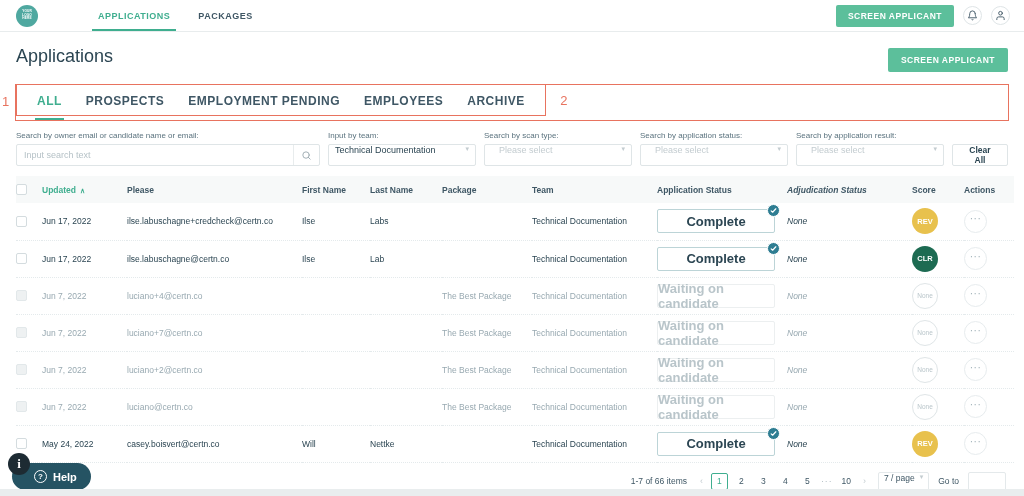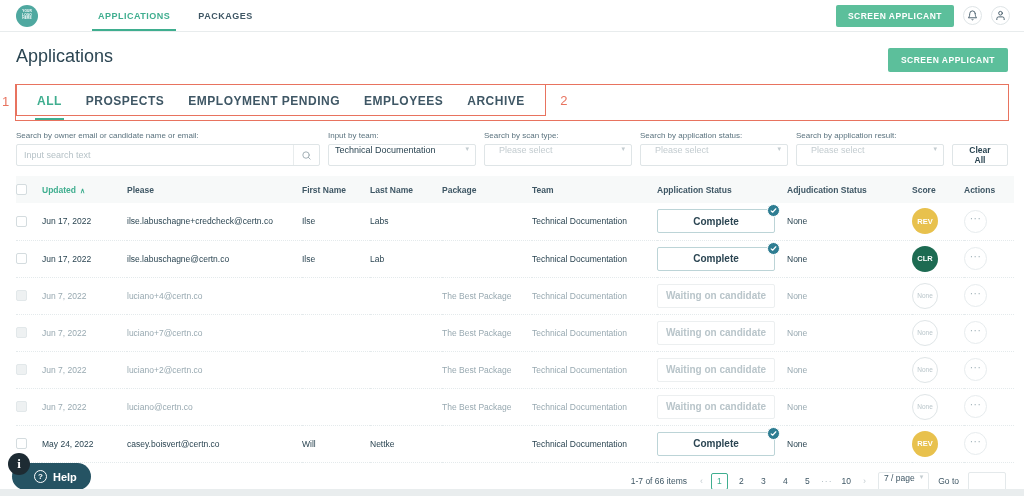--- a/index.html
+++ b/index.html
@@ -155,37 +155,37 @@
   }
   tbody tr.muted td { color: #98a9b1; }
   .c-check  { width: 26px; }
   .c-date   { width: 85px; }
   .c-email  { width: 175px; }
   .c-first  { width: 68px; }
   .c-last   { width: 72px; }
   .c-pkg    { width: 90px; }
   .c-team   { width: 125px; }
   .c-appst  { width: 130px; }
-  .c-adj    { width: 125px; }
+  .c-adj    { width: 125px; font-style: italic; }
   .c-score  { width: 52px; }
   .c-act    { width: 50px; }
 
   .cb {
     width: 11px; height: 11px; border: 1px solid #d4dcdf;
     border-radius: 2px; background: #fff; display: block; cursor: pointer;
   }
   .cb.dis { background: #eef1f2; border-color: #e2e8ea; }
 
   .sort-ind { margin-left: 4px; font-size: 7px; }
 
   .status-pill {
     width: 118px; height: 24px; border: 1px solid #bcd4d7;
     border-radius: 2px; background: #fff;
     display: flex; align-items: center; justify-content: center;
-    font-size: 10px; font-weight: bold; color: #2b4552;
+    font-size: 13px; font-weight: bold; color: #2b4552;
     position: relative; cursor: pointer;
   }
   .status-pill.waiting {
     border-color: #eceff0; color: #b9c5ca; font-weight: bold; cursor: default;
   }
   .pill-badge {
     position: absolute; right: -6px; top: -6px;
     width: 13px; height: 13px; border-radius: 50%;
     background: #2e7d92; border: 1.5px solid #fff;
     display: flex; align-items: center; justify-content: center;

